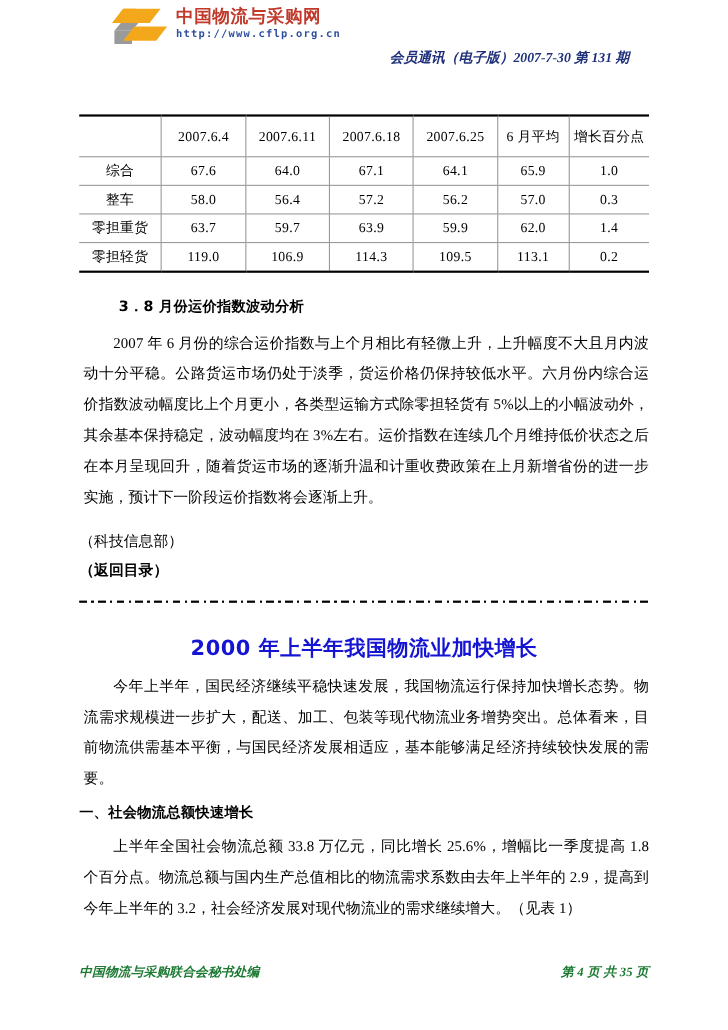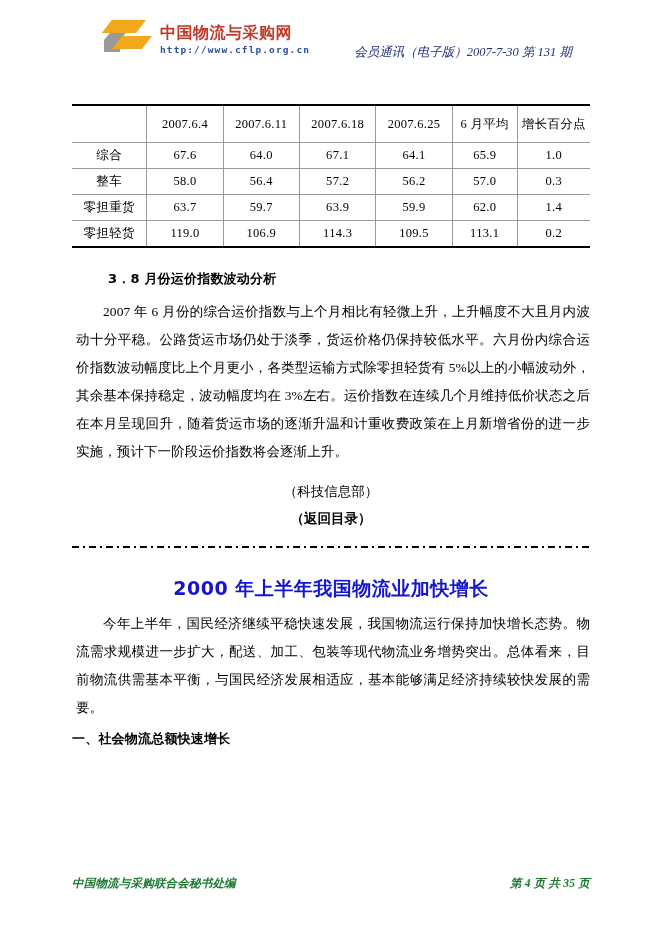--- a/index.html
+++ b/index.html
@@ -26,23 +26,23 @@
   
   .masthead {
     position: relative;
     height: 72px;
     padding-top: 38px;
     box-sizing: border-box;
   }
   .logo-block {
     position: absolute;
     left: 28px;
-    top: 14px;
+    top: 2px;
     display: flex;
-    align-items: flex-end;
+    align-items: center;
   }
   .logo-mark {
     position: relative;
     width: 54px;
     height: 42px;
     margin-right: 6px;
     flex: none;
   }
   .logo-mark svg { display: block; }
   .logo-words {
@@ -69,21 +69,21 @@
     line-height: 1.2;
     margin-top: 2px;
     white-space: nowrap;
   }
   .issue-line {
     position: absolute;
     right: 18px;
     top: 44px;
     font-family: "Liberation Serif", "DejaVu Serif", serif;
     font-style: italic;
-    font-weight: normal;
+    font-weight: bold;
     font-size: 12.5px;
     color: #1f2f7a;
     white-space: nowrap;
   }
 
   
   .table-wrap { margin-top: 32px; }
   table.index-table {
     width: 100%;
     border-collapse: collapse;
@@ -128,21 +128,21 @@
     text-align: justify;
     text-justify: inter-ideograph;
     margin: 8px 0 0 4px;
     text-indent: 2em;
     letter-spacing: 0.1px;
   }
   p.body.first-para { margin-top: 10px; }
   .attrib {
     font-size: 13.5px;
     line-height: 27px;
-    text-align: center;
+    text-align: left;
     margin: 12px 0 0 0;
   }
   .attrib.bold { font-weight: bold; margin-top: 0; }
 
   .divider {
     margin-top: 14px;
     height: 2px;
     background-image: repeating-linear-gradient(
       to right,
       #000 0px, #000 7px,
@@ -277,19 +277,20 @@
   <div class="sec-heading">3．8 月份运价指数波动分析</div>
   <p class="body first-para">2007 年 6 月份的综合运价指数与上个月相比有轻微上升，上升幅度不大且月内波动十分平稳。公路货运市场仍处于淡季，货运价格仍保持较低水平。六月份内综合运价指数波动幅度比上个月更小，各类型运输方式除零担轻货有 5%以上的小幅波动外，其余基本保持稳定，波动幅度均在 3%左右。运价指数在连续几个月维持低价状态之后在本月呈现回升，随着货运市场的逐渐升温和计重收费政策在上月新增省份的进一步实施，预计下一阶段运价指数将会逐渐上升。</p>
   <p class="attrib">（科技信息部）</p>
   <p class="attrib bold">（返回目录）</p>
 
   <div class="divider"></div>
 
   <div class="article-title">2000 年上半年我国物流业加快增长</div>
   <p class="body">今年上半年，国民经济继续平稳快速发展，我国物流运行保持加快增长态势。物流需求规模进一步扩大，配送、加工、包装等现代物流业务增势突出。总体看来，目前物流供需基本平衡，与国民经济发展相适应，基本能够满足经济持续较快发展的需要。</p>
   <div class="sub-heading">一、社会物流总额快速增长</div>
+  <p class="body">上半年全国社会物流总额 33.8 万亿元，同比增长 25.6%，增幅比一季度提高 1.8 个百分点。物流总额与国内生产总值相比的物流需求系数由去年上半年的 2.9，提高到今年上半年的 3.2，社会经济发展对现代物流业的需求继续增大。（见表 1）</p>
 
   <div class="footer">
     <span>中国物流与采购联合会秘书处编</span>
     <span>第 4 页 共 35 页</span>
   </div>
 
 </div>
 
 </body></html>

